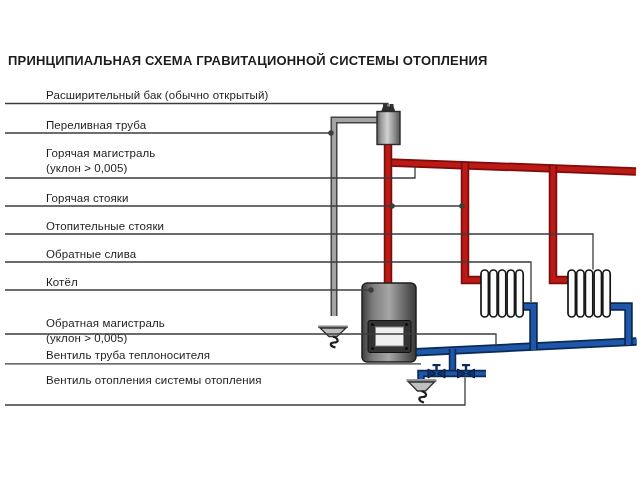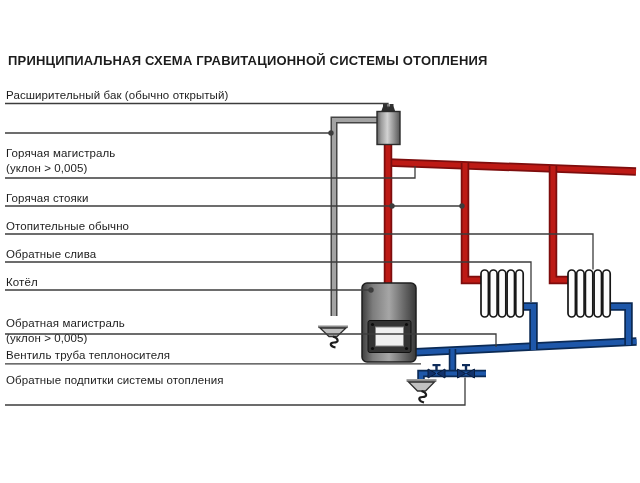--- a/index.html
+++ b/index.html
@@ -5,21 +5,21 @@
   html,body{margin:0;padding:0;background:#ffffff;}
   #canvas{
     position:relative;width:640px;height:483px;background:#ffffff;overflow:hidden;
     font-family:"Liberation Sans",sans-serif;color:var(--text,#1c1c1c);padding-left:9px;
   }
   #title{
     position:absolute;left:8px;top:53px;font-size:13px;font-weight:bold;
     letter-spacing:.2px;white-space:nowrap;color:var(--text,#1c1c1c);
   }
   .lbl{position:absolute;left:6px;font-size:11.5px;letter-spacing:.1px;}
-  .lbl span{display:block;line-height:15px;white-space:nowrap;}
+  .lbl span{display:block;line-height:15px;white-space:nowrap;margin-left:40px;}
   .lbl span:empty{display:none;}
   #diagram{position:absolute;left:0;top:0;}
   
   .leader{stroke:var(--leader,#3c3c3c);stroke-width:1.3;fill:none;}
   .dot{fill:var(--leader,#3c3c3c);stroke:none;}
   .hot-o{stroke:var(--hot-pipe-dark,#7d0d0d);stroke-width:8.5;fill:none;stroke-linejoin:miter;}
   .hot-i{stroke:var(--hot-pipe,#bd1a15);stroke-width:5;fill:none;stroke-linejoin:miter;}
   .ret-o{stroke:var(--return-pipe-dark,#0b2a55);stroke-width:8.5;fill:none;stroke-linejoin:miter;}
   .ret-i{stroke:var(--return-pipe,#1e57a9);stroke-width:5;fill:none;stroke-linejoin:miter;}
   .ret2-o{stroke:var(--return-pipe-dark,#0b2a55);stroke-width:7.5;fill:none;stroke-linejoin:miter;}
@@ -35,45 +35,48 @@
 </head>
 <body>
 
 <div id="canvas">
 
   <div id="title">ПРИНЦИПИАЛЬНАЯ СХЕМА ГРАВИТАЦИОННОЙ СИСТЕМЫ ОТОПЛЕНИЯ</div>
 
   <div class="lbl" style="top:88px">
       <span>Расширительный бак (обычно открытый)</span>
     </div>
+  <div class="lbl" style="top:117.5px">
+      <span>Переливная труба</span>
+    </div>
   <div class="lbl" style="top:146px">
       <span>Горячая магистраль</span>
       <span>(уклон &gt; 0,005)</span>
     </div>
   <div class="lbl" style="top:190.5px">
       <span>Горячая стояки</span>
     </div>
   <div class="lbl" style="top:218.5px">
-      <span>Отопительные обычно</span>
+      <span>Отопительные стояки</span>
     </div>
   <div class="lbl" style="top:246.5px">
       <span>Обратные слива</span>
     </div>
   <div class="lbl" style="top:274.5px">
       <span>Котёл</span>
     </div>
   <div class="lbl" style="top:316px">
       <span>Обратная магистраль</span>
       <span>(уклон &gt; 0,005)</span>
     </div>
   <div class="lbl" style="top:348px">
       <span>Вентиль труба теплоносителя</span>
     </div>
   <div class="lbl" style="top:373px">
-      <span>Обратные подпитки системы отопления</span>
+      <span>Вентиль отопления системы отопления</span>
     </div>
 
   <svg id="diagram" width="640" height="483" viewBox="0 0 640 483">
     <defs>
       <linearGradient id="tankGrad" x1="0" y1="0" x2="1" y2="0">
         <stop offset="0" stop-color="#5f5f5f"></stop>
         <stop offset="0.18" stop-color="#9b9b9b"></stop>
         <stop offset="0.45" stop-color="#d2d2d2"></stop>
         <stop offset="0.75" stop-color="#8f8f8f"></stop>
         <stop offset="1" stop-color="#555555"></stop>

